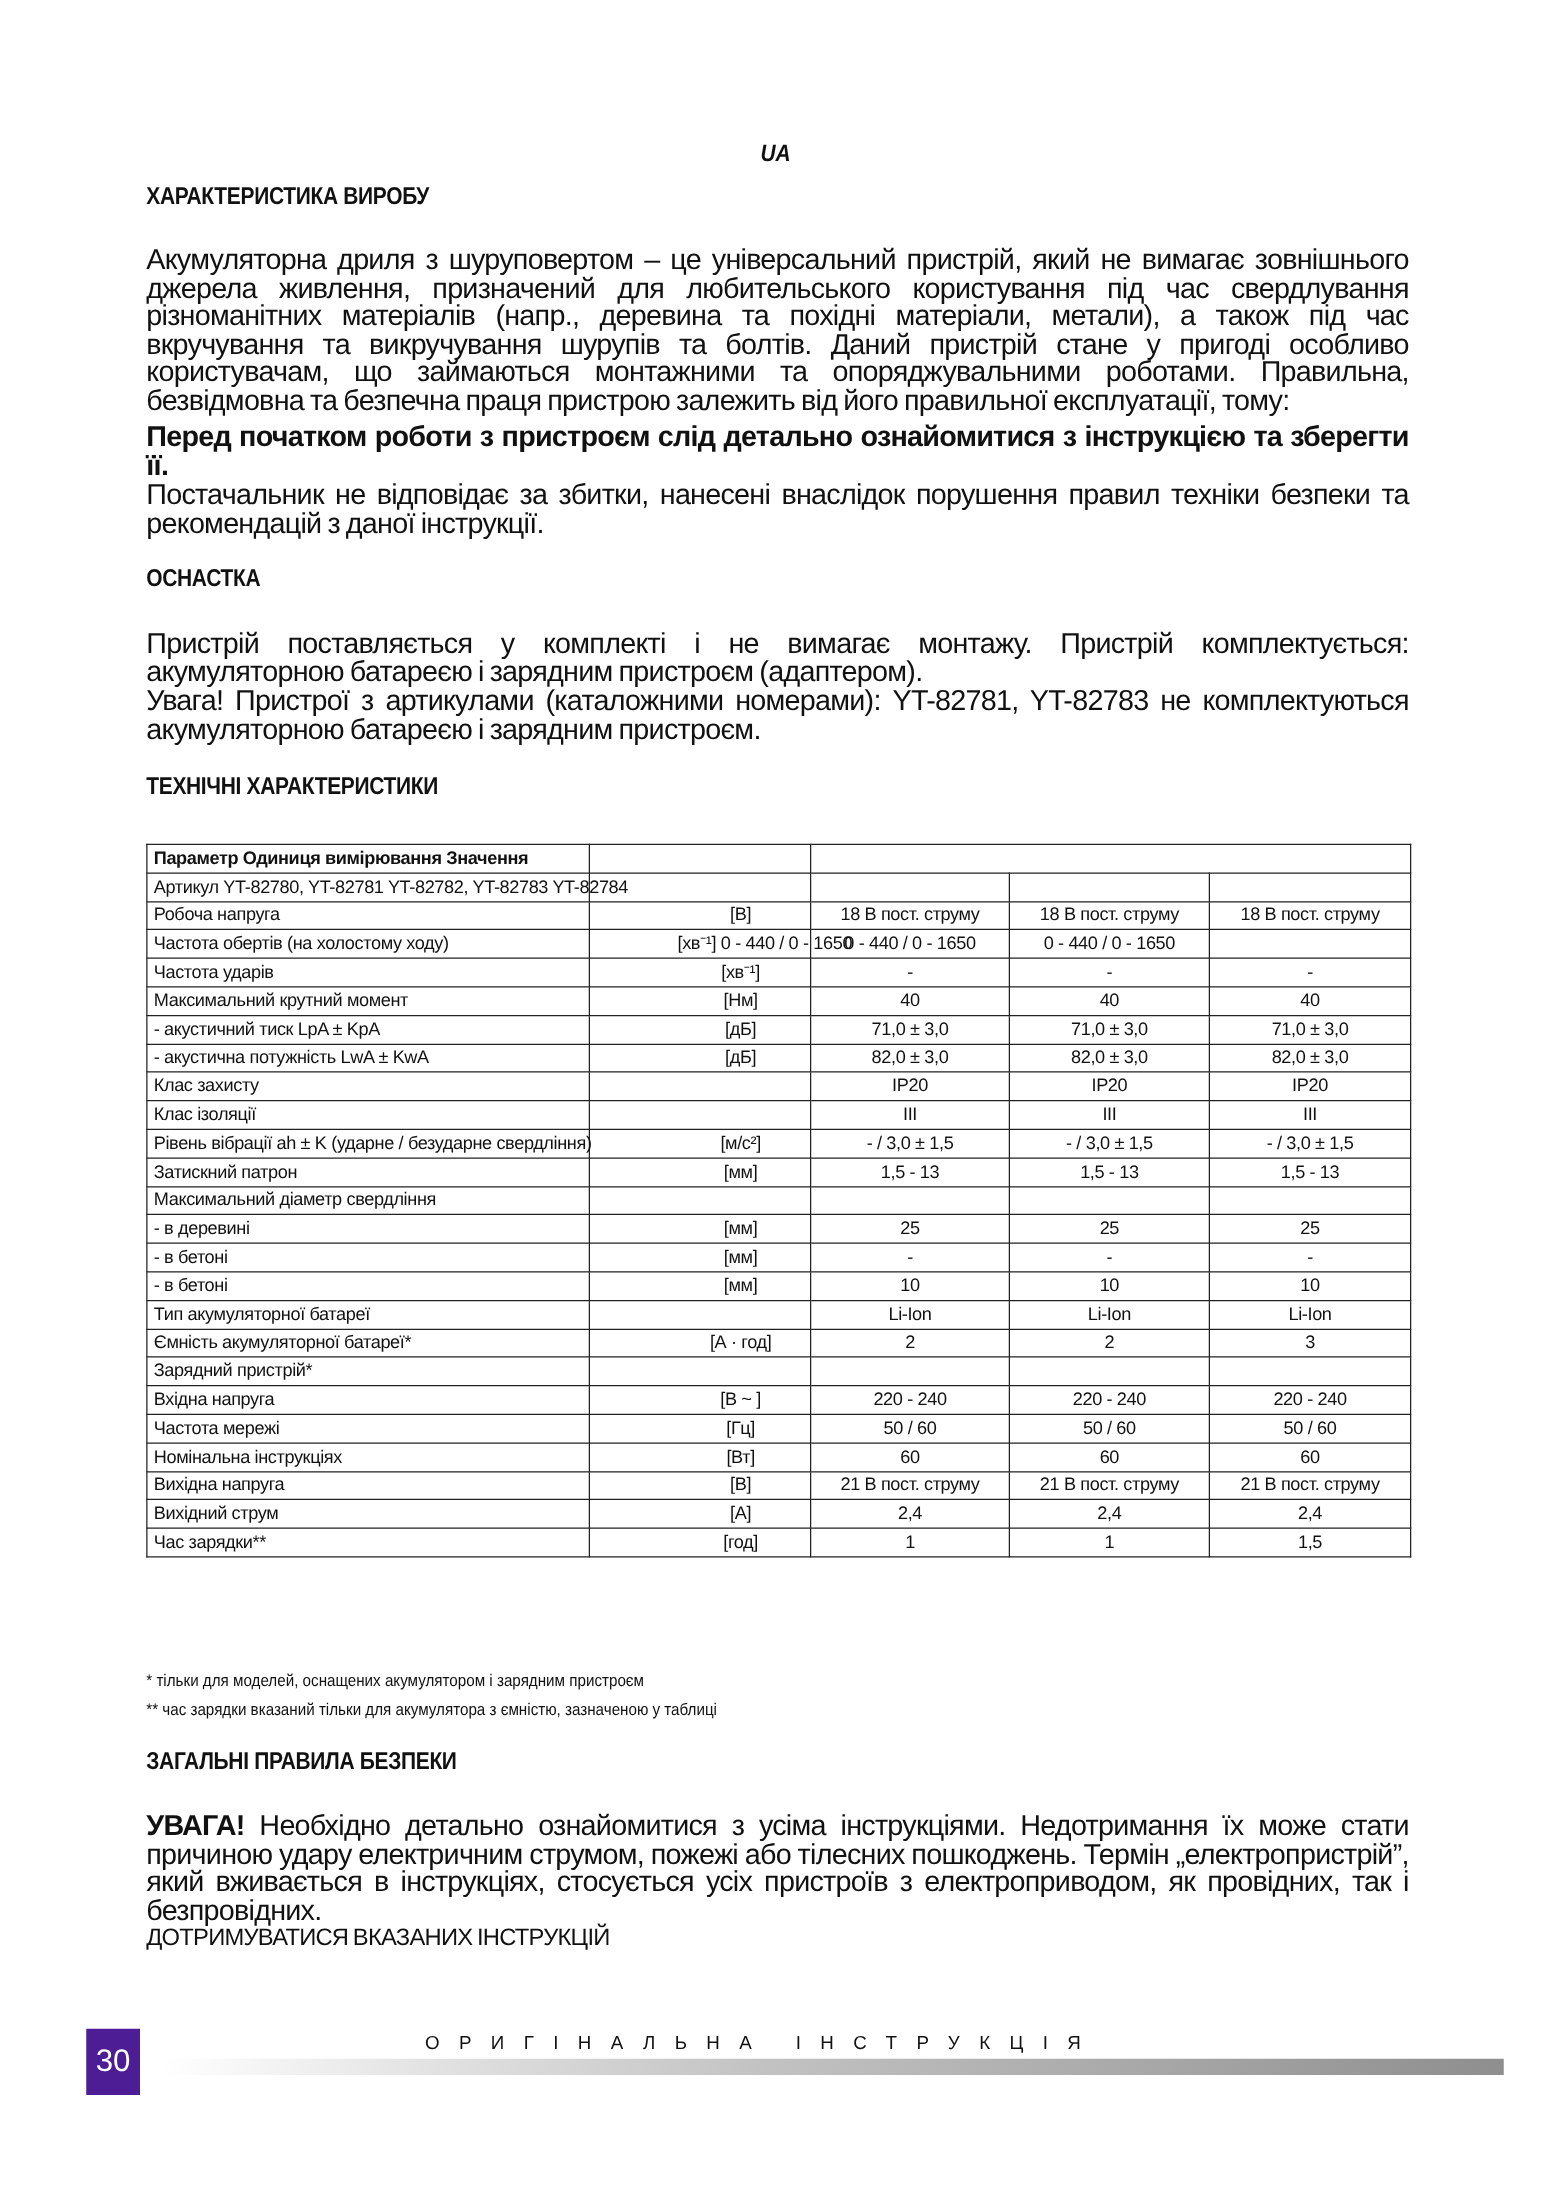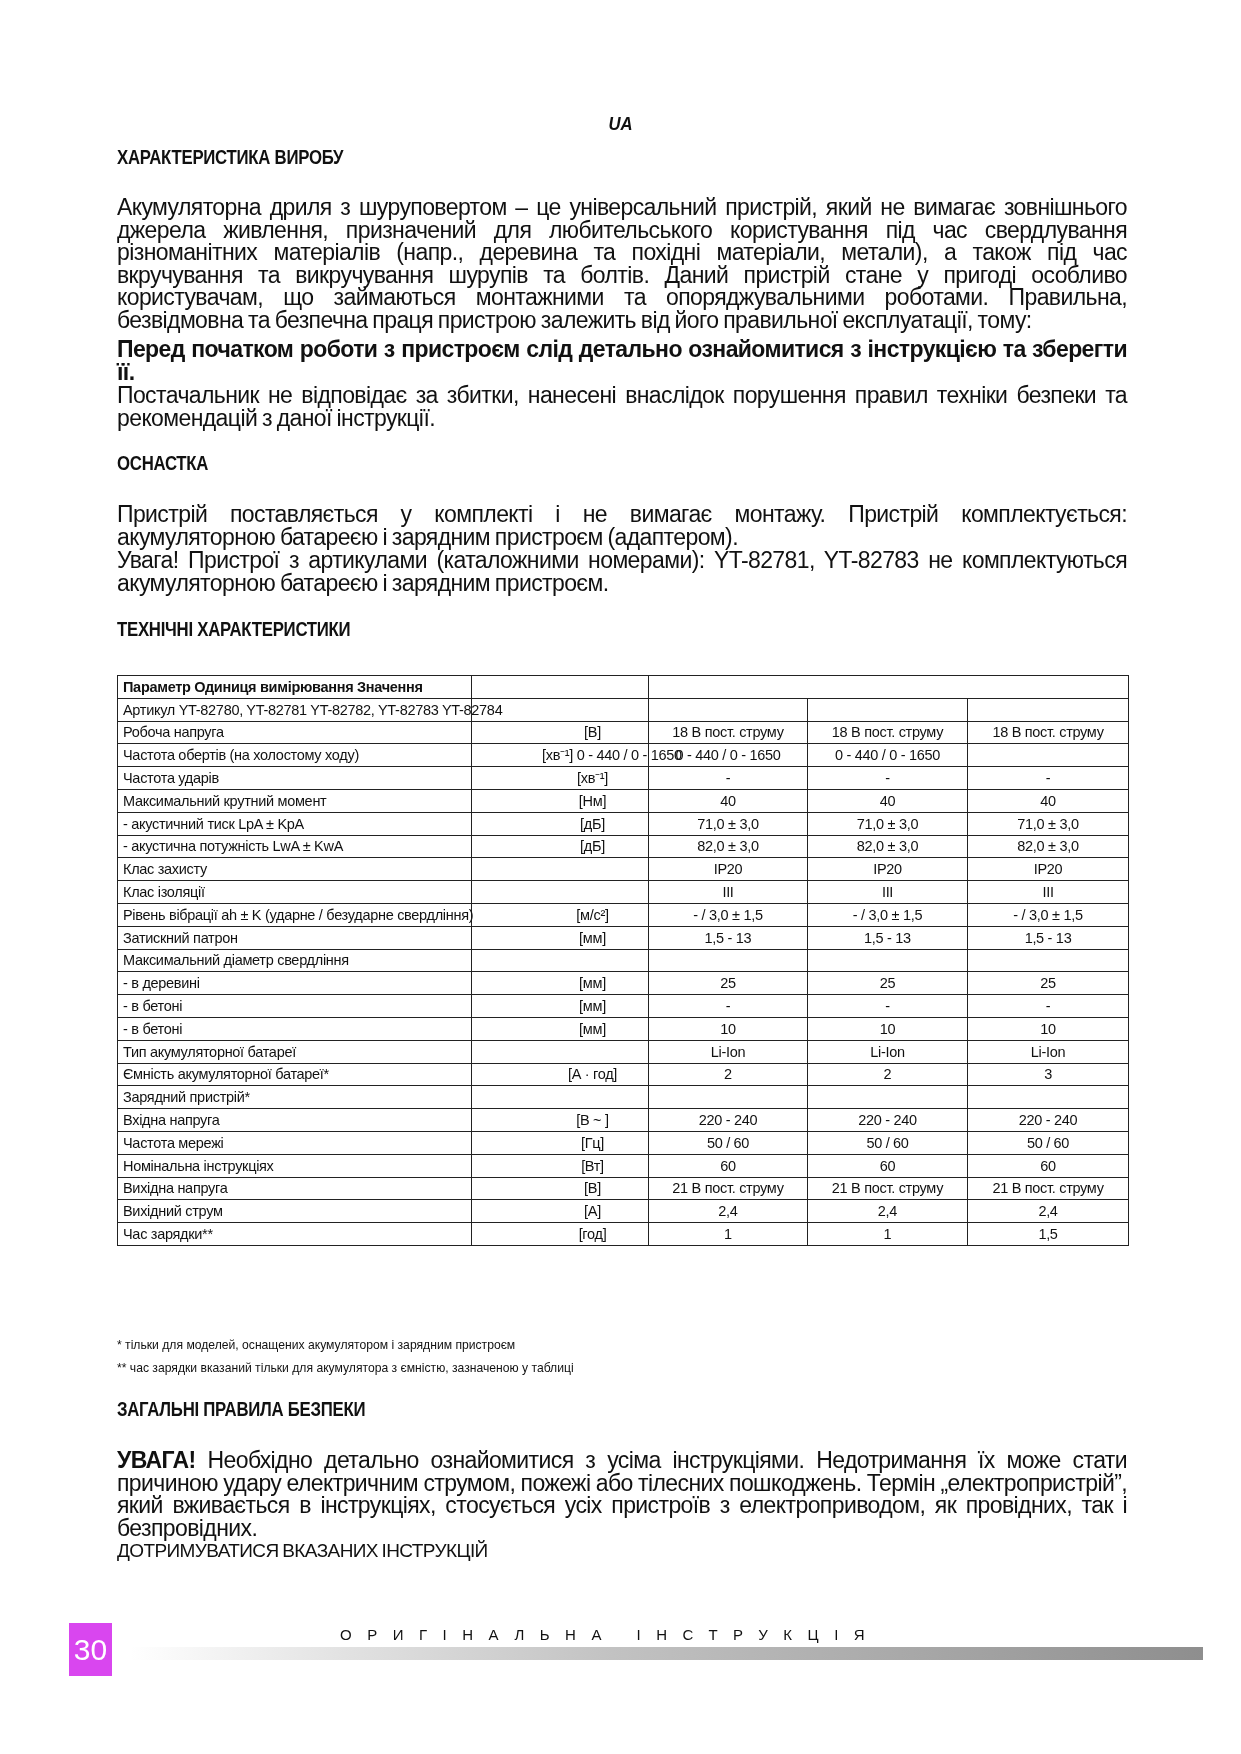--- a/index.html
+++ b/index.html
@@ -21,21 +21,21 @@
                   white-space: nowrap; overflow: visible; line-height: 20px;
                   letter-spacing: -0.3px; }
   table.spec td.c { text-align: center; }
   table.spec td.unit { text-align: center; padding-left: 70px; }
   td.ovf { position: relative; margin-top: 16px; }
   td.ovf span.over { position: absolute; left: 5px; top: 1px; background: transparent; }
 
   .footnotes { position: absolute; left: 117px; top: 1333px; font-size: 13.5px; line-height: 23px;
                transform: scaleX(0.9); transform-origin: left; }
   .pagenum { position: absolute; left: 69px; top: 1623px; width: 43px; height: 53px;
-             background: #d946ef; color: #fff; font-size: 30px; display: flex;
+             background: #4c1d95; color: #fff; font-size: 25px; display: flex;
              align-items: center; justify-content: center; }
   .footer-title { position: absolute; left: 340px; top: 1626px; font-size: 15px;
                   letter-spacing: 15.5px; white-space: nowrap; }
   .footer-bar { position: absolute; left: 130px; top: 1647px; width: 1073px; height: 13px;
                 background: linear-gradient(to right, #ffffff 0%, #e2e2e2 20%, #c2c2c2 45%, #a6a6a6 75%, #8e8e8e 100%); }
 </style>
 </head>
 <body>
 
 <div class="page">

